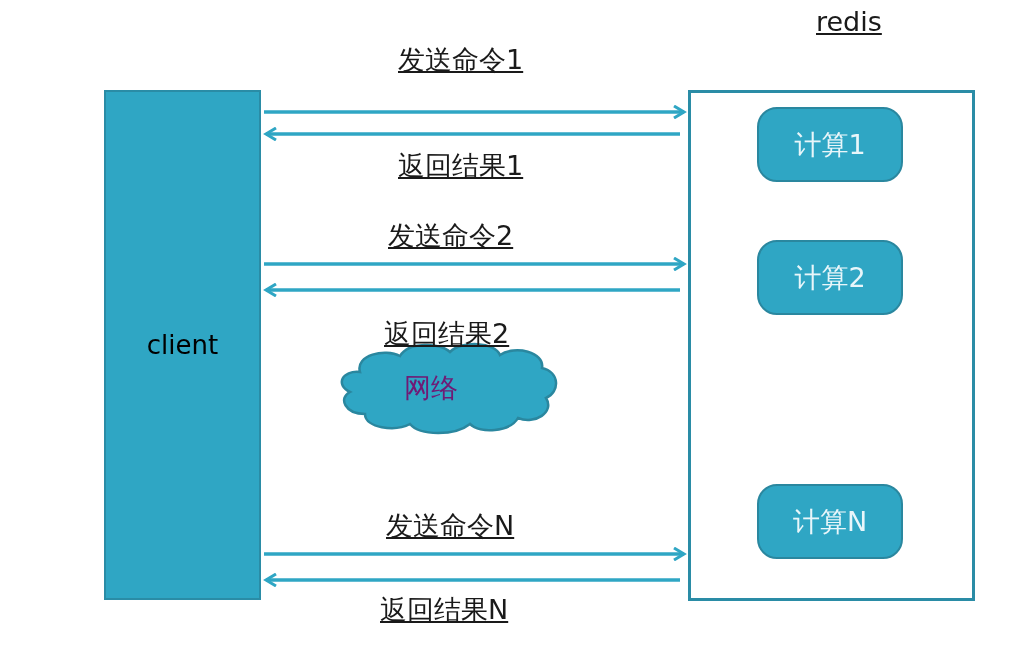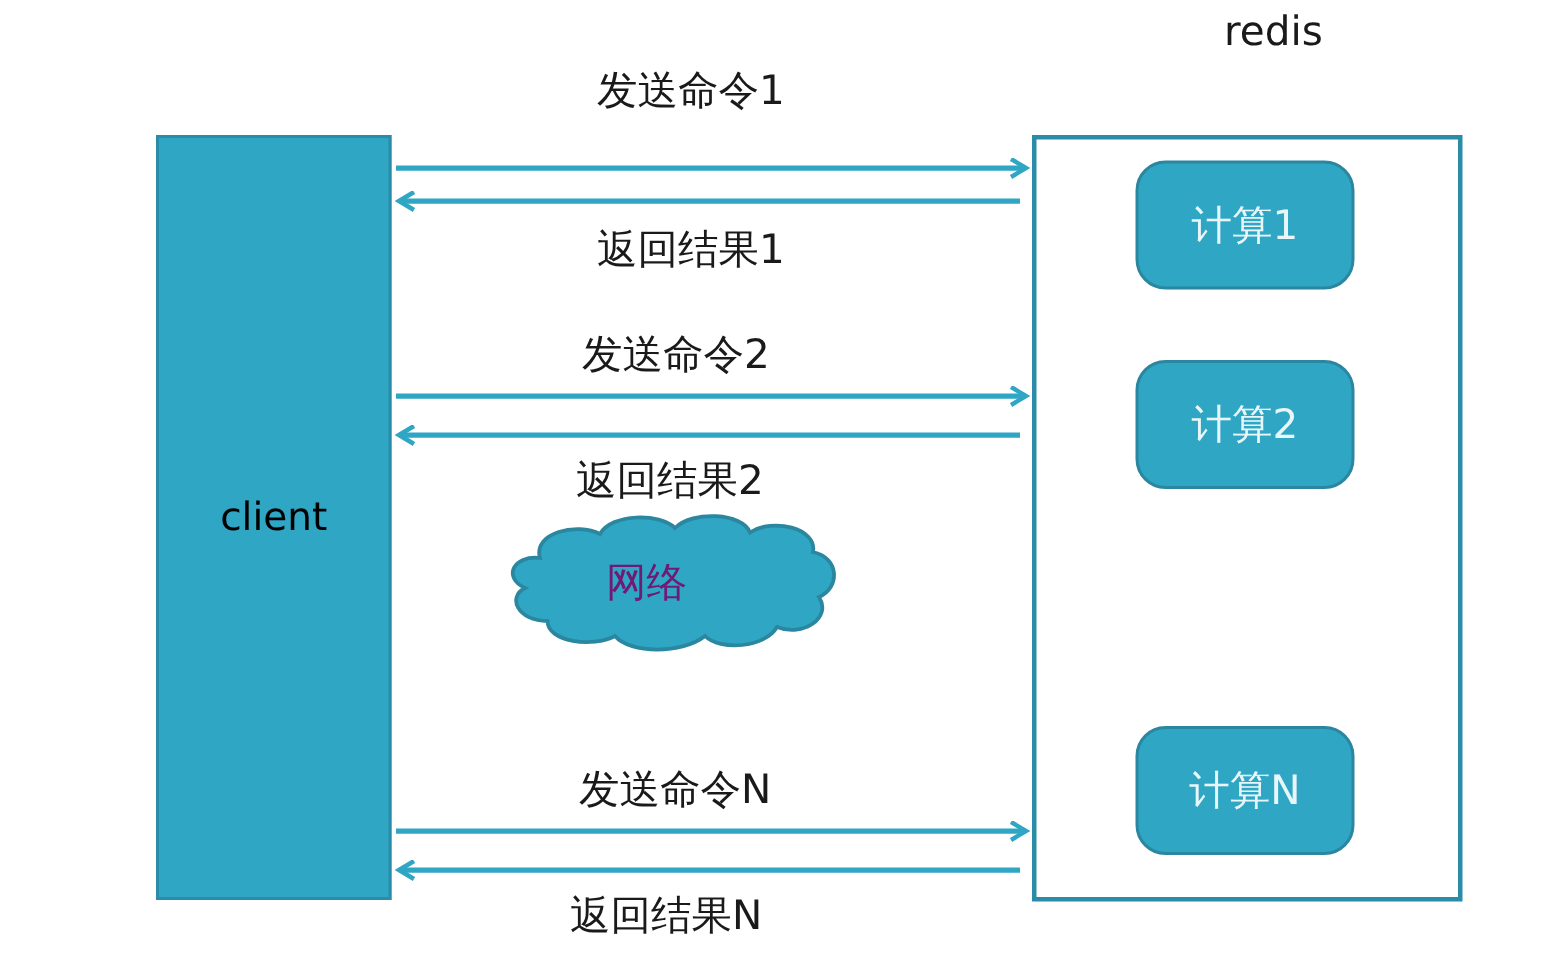--- a/index.html
+++ b/index.html
@@ -1,26 +1,26 @@
 <!DOCTYPE html>
 <html><head>
 <meta charset="utf-8">
 <style>
   html, body { margin:0; padding:0; background:#ffffff; }
   body { width:1033px; height:649px; position:relative; overflow:hidden;
          font-family:"DejaVu Sans", "Liberation Sans", sans-serif; }
   svg { position:absolute; left:0; top:0; }
-  .lbl { position:absolute; font-size:27px; color:#1a1a1a; white-space:nowrap; }
+  .lbl { position:absolute; font-size:27px; color:#1a1a1a; white-space:nowrap;text-decoration:underline; }
   .client { position:absolute; left:104px; top:90px; width:157px; height:510px;
             background:#2fa6c4; border:2px solid #2a8ca6; box-sizing:border-box; }
   .client-label { position:absolute; left:0; width:100%; top:238px; text-align:center;
                   color:#000000; font-size:26px; }
   .redis-box { position:absolute; left:688px; top:90px; width:287px; height:511px;
                border:3px solid #2a8ca6; box-sizing:border-box; background:#fff; }
-  .calc { position:absolute; left:757px; width:146px; height:86px; border-radius:20px;
+  .calc { position:absolute; left:757px; width:146px; height:75px; border-radius:20px;
           background:#2fa6c4; border:2px solid #2a879f; box-sizing:border-box;
           color:#e8f6fa; font-size:27px; display:flex; align-items:center; justify-content:center; }
   .cloud-label { position:absolute; left:404px; top:370px; color:#701a75; font-size:27px; }
 </style>
 </head>
 <body>
 
 <div class="lbl" style="left:816px;top:6px;">redis</div>
 
 <div class="client">
@@ -52,15 +52,15 @@
   <line x1="264" y1="554" x2="684" y2="554" stroke="#2fa6c4" stroke-width="3.5" marker-end="url(#ah)"></line>
   <line x1="680" y1="580" x2="266" y2="580" stroke="#2fa6c4" stroke-width="3.5" marker-end="url(#ah)"></line>
   <path d="M360,372 C355,355 385,348 400,356 C408,342 440,342 450,352 C462,340 495,342 500,355 C515,345 545,352 542,368 C560,372 560,392 546,398 C555,412 535,425 518,418 C510,432 480,434 470,424 C455,436 420,436 410,424 C395,432 365,428 365,414 C345,414 338,398 350,392 C335,385 342,370 360,372 Z" fill="#2fa6c4" stroke="#2a879f" stroke-width="2.5"></path>
 </svg>
 
 <div class="cloud-label">网络</div>
 
 <div class="lbl" style="left:398px;top:42px;">发送命令1</div>
 <div class="lbl" style="left:398px;top:148px;">返回结果1</div>
 <div class="lbl" style="left:388px;top:218px;text-align:center;">发送命令2</div>
-<div class="lbl" style="left:384px;top:302px;">返回结果2</div>
+<div class="lbl" style="left:384px;top:316px;">返回结果2</div>
 <div class="lbl" style="left:386px;top:508px;">发送命令N</div>
 <div class="lbl" style="left:380px;top:592px;">返回结果N</div>
 
 </body></html>

